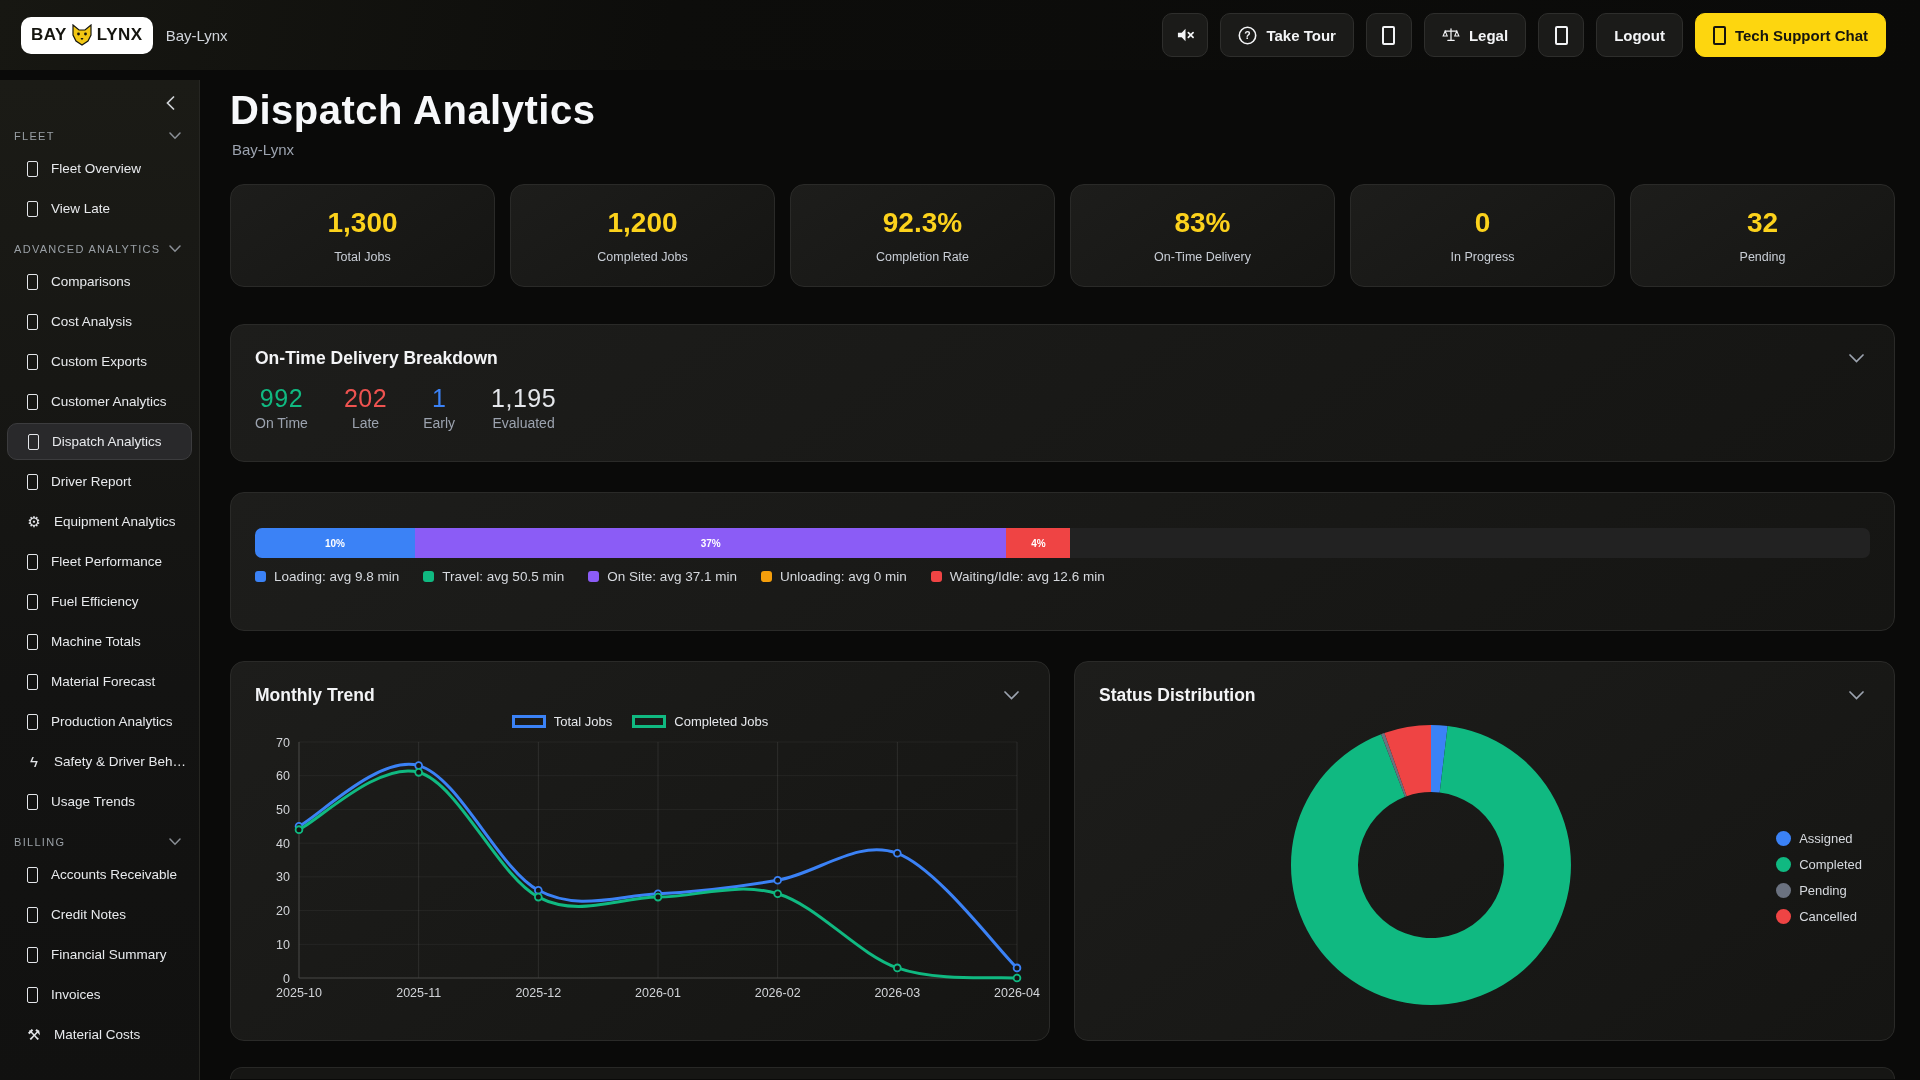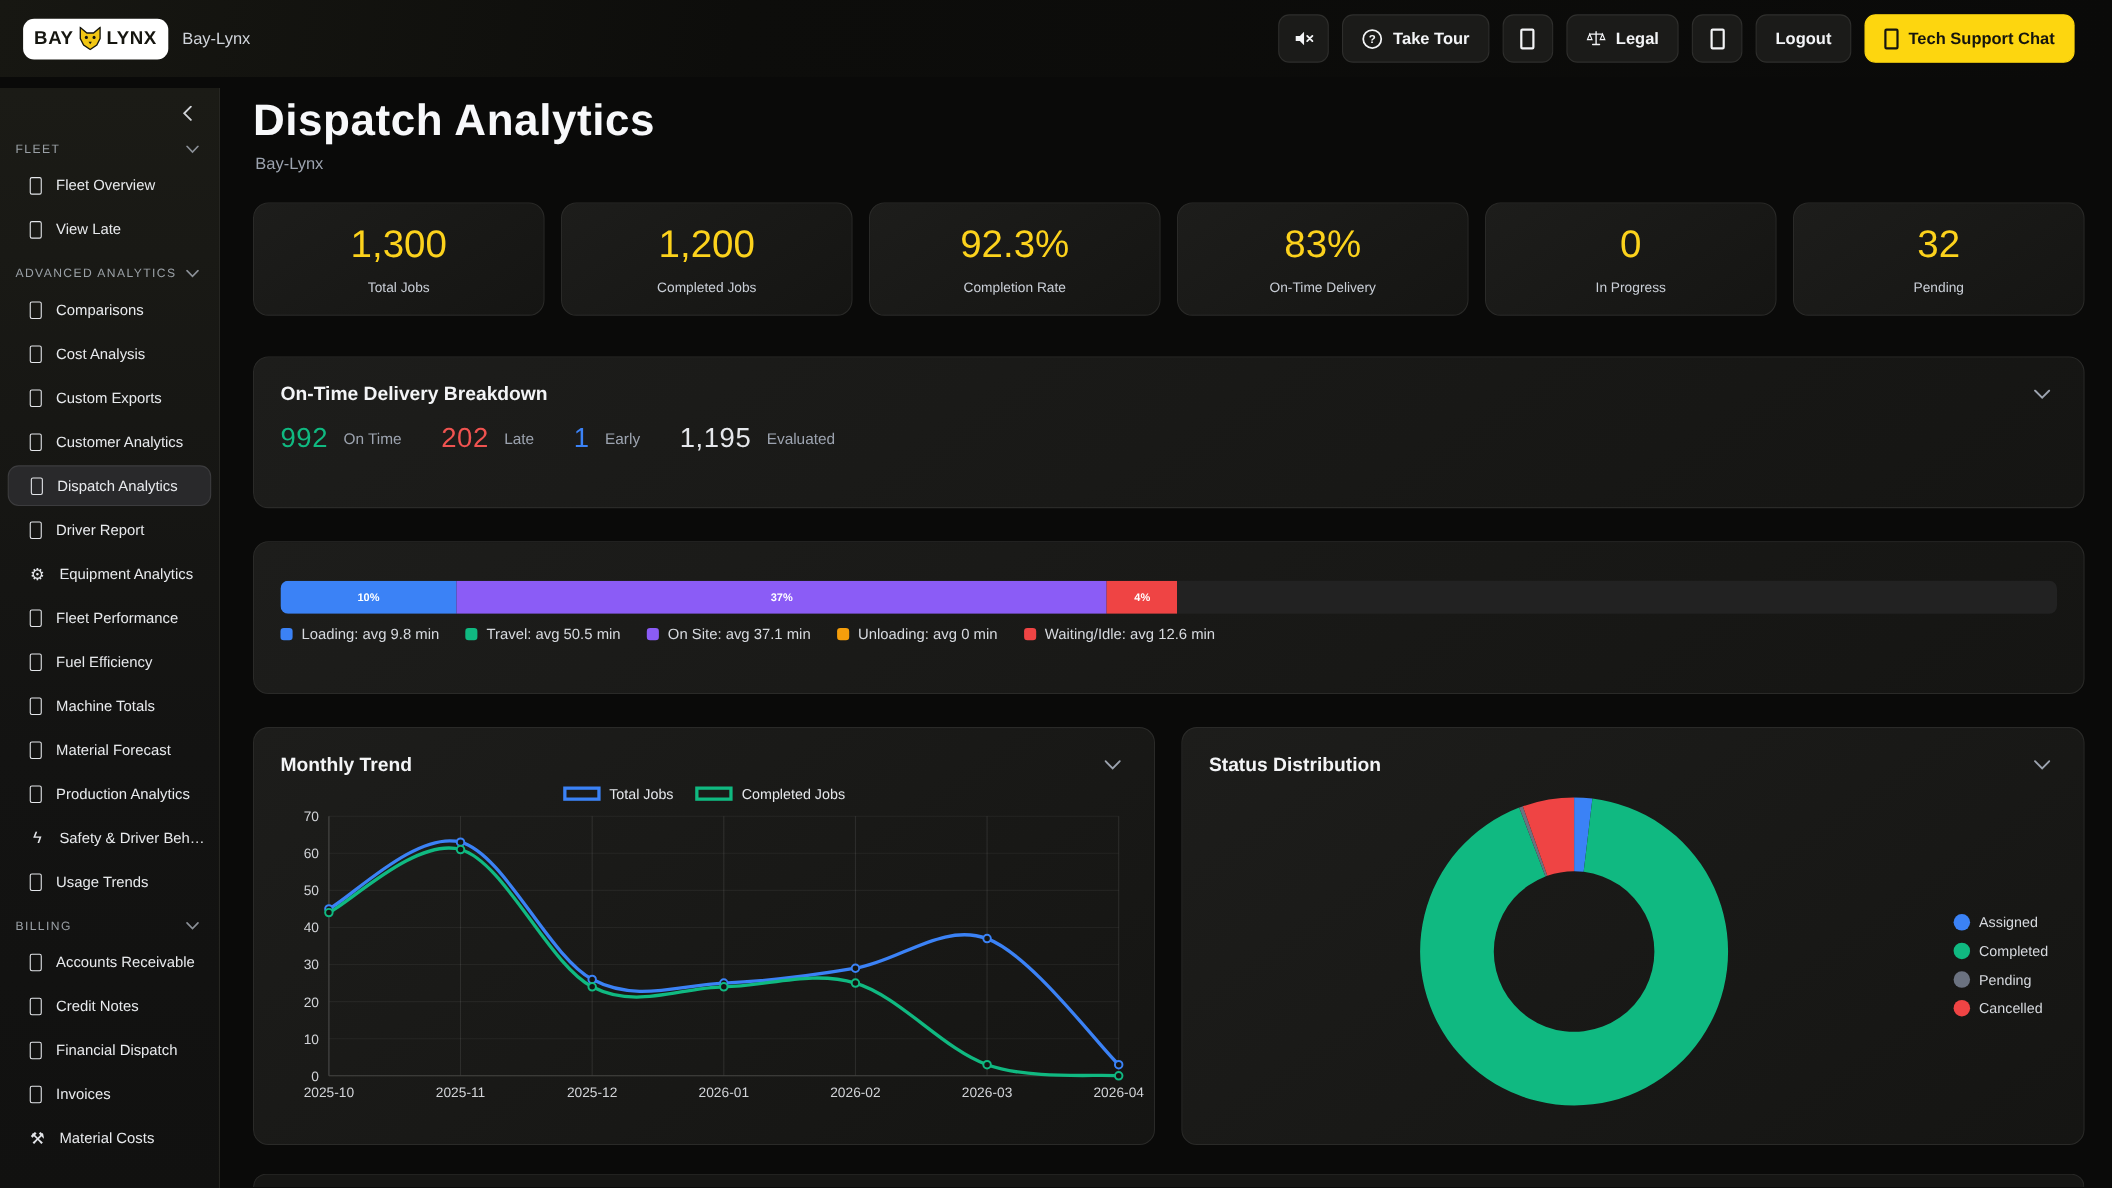--- a/index.html
+++ b/index.html
@@ -40,26 +40,26 @@
   .page-title { font-size:40px; font-weight:bold; letter-spacing:.5px; color:#f7f8fa; }
   .page-subtitle { font-size:15px; color:#9ca3af; margin:8px 0 0 2px; }
 
   .card { background:linear-gradient(145deg,#1d1d1b,#151513); border:1px solid #2a2a28; border-radius:14px; padding:20px 24px; }
   .card-head { display:flex; justify-content:space-between; align-items:center; }
   .card-title { font-size:17.5px; font-weight:bold; color:#f3f4f6; }
   .chev-btn { background:none; border:none; cursor:pointer; padding:6px; }
 
   .kpi-row { display:flex; gap:15px; margin-top:26px; }
   .kpi { flex:1; height:103px; display:flex; flex-direction:column; align-items:center; justify-content:center; gap:11px; }
-  .kpi-value { font-size:35px; font-weight:normal; color:#fcd21c; }
+  .kpi-value { font-size:28px; font-weight:bold; color:#fcd21c; }
   .kpi-label { font-size:12.5px; color:#c9ced6; }
 
   .ontime-card { margin-top:37px; height:138px; }
   .stats-row { display:flex; gap:36px; margin-top:12px; }
-  .stat { display:flex; flex-direction:row; align-items:center; gap:14px; }
+  .stat { display:flex; flex-direction:column; align-items:center; gap:2px; }
   .stat-value { font-size:25px; letter-spacing:.5px; }
   .stat-label { font-size:14px; color:#9ca3af; }
 
   .cycle-card { margin-top:30px; height:139px; }
   .cycle-bar { display:flex; height:30px; border-radius:7px; overflow:hidden; margin-top:15px; background:#222; }
   .cycle-seg { display:flex; align-items:center; justify-content:center; color:#fff; font-size:10px; font-weight:bold; }
   .cycle-legend { display:flex; gap:24px; margin-top:11px; align-items:center; font-size:13.5px; color:#d6d9de; }
   .cl-item { display:flex; align-items:center; }
   .dot { width:11px; height:11px; border-radius:3px; display:inline-block; margin-right:8px; flex:none; }
 
@@ -228,21 +228,21 @@
       <div class="side-item">
         <span class="tofu-side"></span>
         <span>Accounts Receivable</span>
       </div>
       <div class="side-item">
         <span class="tofu-side"></span>
         <span>Credit Notes</span>
       </div>
       <div class="side-item">
         <span class="tofu-side"></span>
-        <span>Financial Dispatch</span>
+        <span>Financial Summary</span>
       </div>
       <div class="side-item">
         <span class="tofu-side"></span>
         <span>Invoices</span>
       </div>
       <div class="side-item">
         <span class="glyph-icon">⚒</span>
         <span>Material Costs</span>
       </div>
     </nav>

